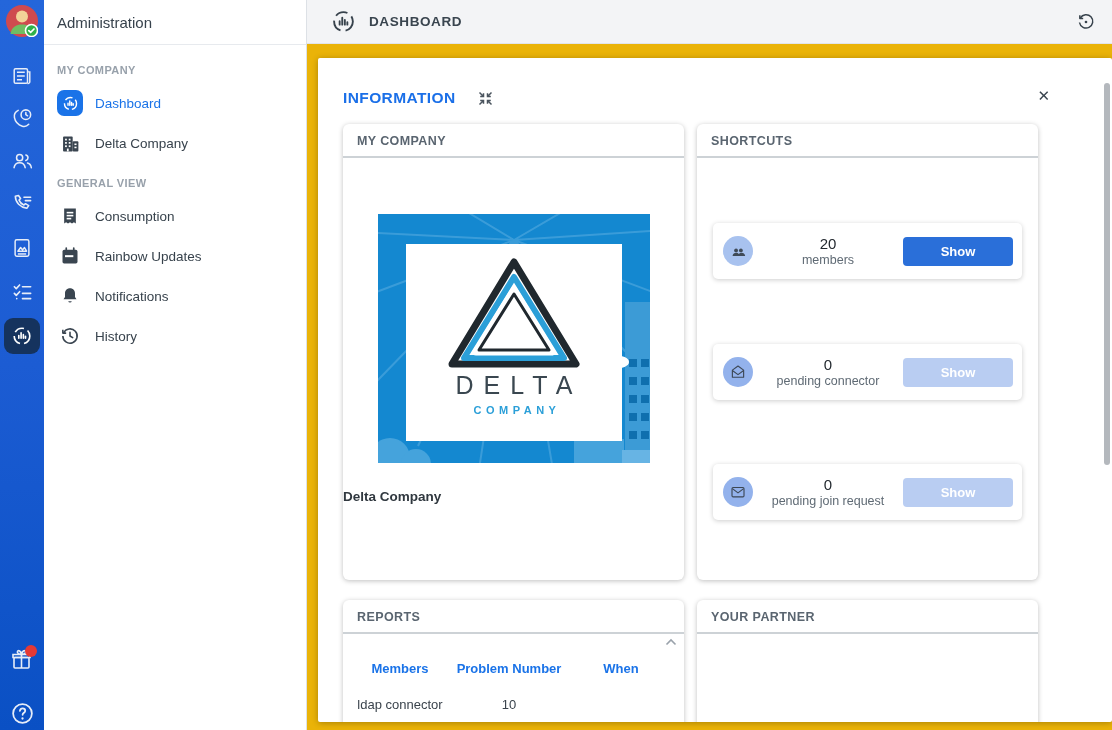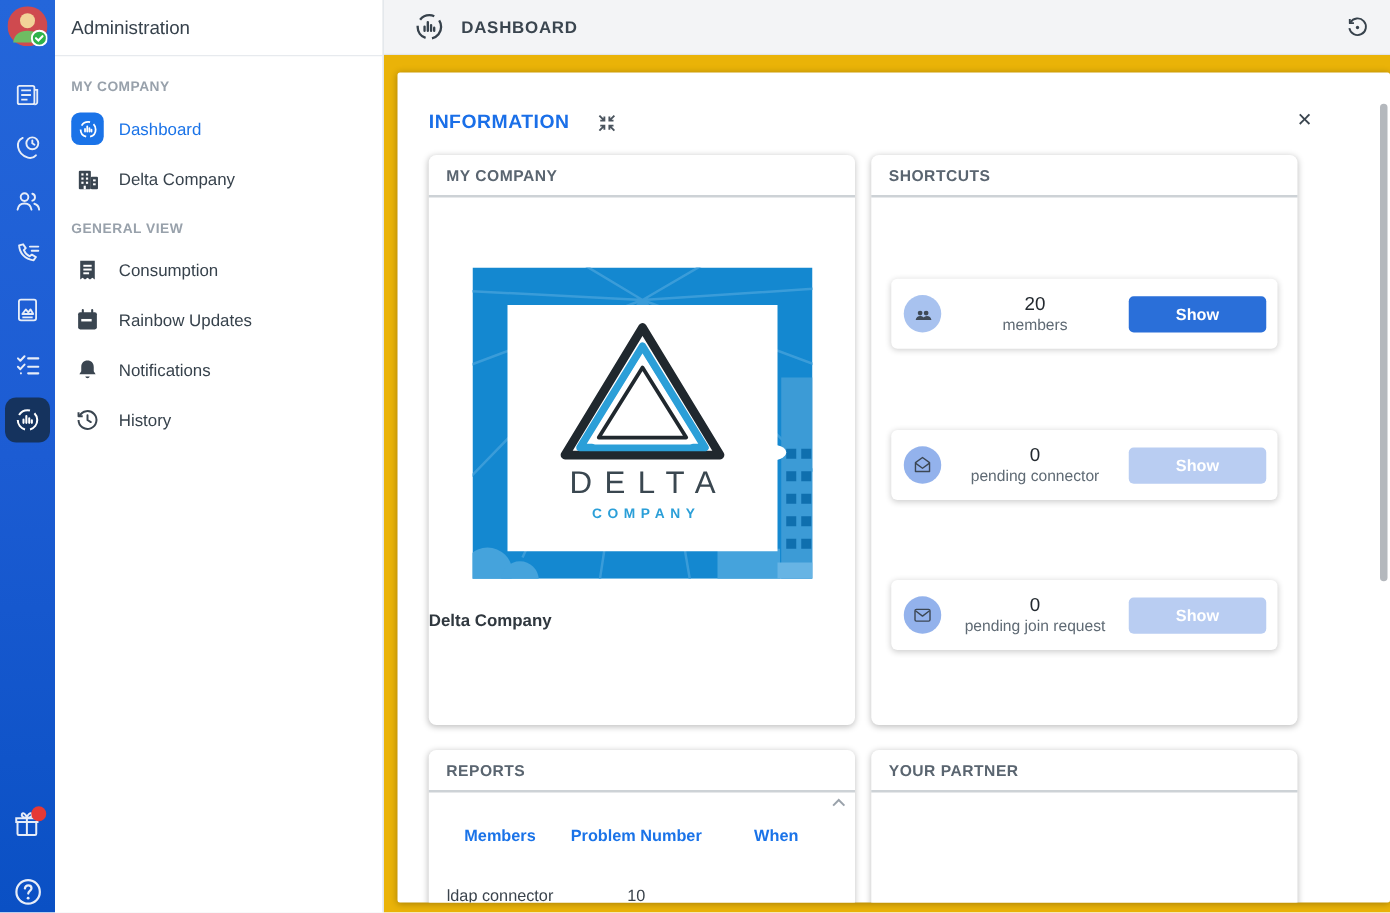--- a/index.html
+++ b/index.html
@@ -70,21 +70,21 @@
          font-family:inherit; font-size:13px; font-weight:bold; cursor:pointer; }
   .btn.disabled { background:#b9cdf2; cursor:default; }
 
   
   .rep-chevron { position:absolute; right:7px; top:38px; color:#9aa2ab; display:flex; cursor:pointer; }
   .rtable { margin-top:27px; padding-left:4px; }
   .rrow { display:flex; }
   .rcell { text-align:center; font-size:13px; }
   .rc1 { width:106px; } .rc2 { width:112px; } .rc3 { width:112px; }
   .rhead .rcell { color:#1a73e8; font-weight:bold; cursor:pointer; }
-  .rdata { margin-top:33px; color:#3a434c; }
+  .rdata { margin-top:21px; color:#3a434c; }
   .rdata .rcell { line-height:15px; }
 </style>
 </head>
 <body>
 
 <div class="rail">
   <div class="avatar-wrap">
     <svg width="32" height="32" viewBox="0 0 32 32">
       <circle cx="16" cy="16" r="16" fill="#cf4a4f"></circle>
       <circle cx="16" cy="11.5" r="6" fill="#f2d398"></circle>

